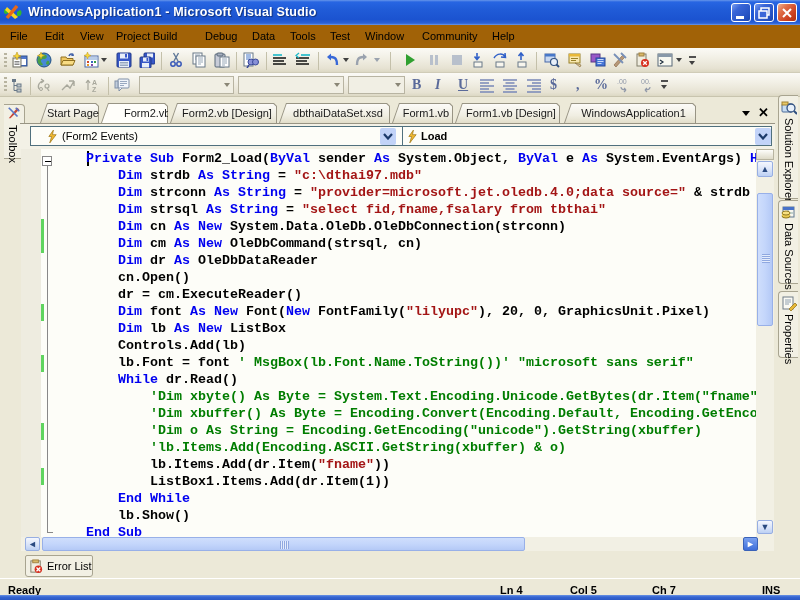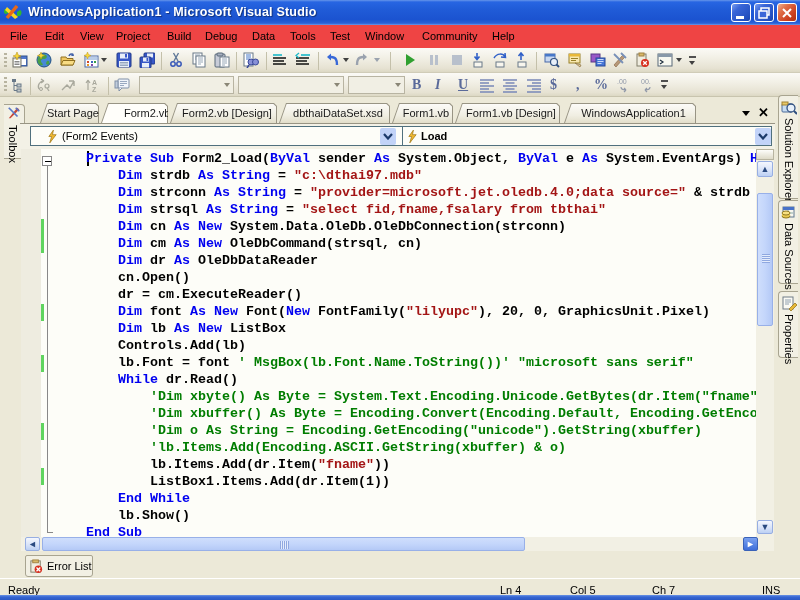--- a/index.html
+++ b/index.html
@@ -10,21 +10,21 @@
 #titlebar { left:0; top:0; width:800px; height:25px;
   background:linear-gradient(180deg,#6696ea 0%,#2765e2 8%,#205cd8 35%,#1b53d0 78%,#2a62d8 93%,#6f9ae8 100%);text-align:right; }
 #title-text { left:28px; top:5px; color:#fff; font-size:12.5px; font-weight:bold; letter-spacing:0.2px;
   text-shadow:1px 1px 1px #10307a; }
 .wbtn { top:3px; width:20px; height:19px; border:1px solid #fff; border-radius:3px; }
 #btn-min  { left:731px; background:linear-gradient(135deg,#7a9ef0 0%,#3a66d8 30%,#2450c0 80%,#1a44aa 100%); }
 #btn-max  { left:754px; background:linear-gradient(135deg,#7a9ef0 0%,#3a66d8 30%,#2450c0 80%,#1a44aa 100%); }
 #btn-close{ left:777px; background:linear-gradient(135deg,#f0b090 0%,#e0704a 30%,#cc4020 70%,#b03010 100%); }
 .wbtn svg { position:absolute; left:0; top:0; }
 
-#menubar { left:0; top:25px; width:800px; height:32px; background:#ef4444; border-bottom:1px solid #e2ddc8; }
+#menubar { left:0; top:25px; width:800px; height:32px; background:#a16207; border-bottom:1px solid #e2ddc8; }
 #menubar span { position:absolute; top:5px; color:#000; }
 
 .tbrow { left:0; width:800px; background:linear-gradient(180deg,#fbfaf6 0%,#f2f0e6 40%,#e6e2d2 85%,#dcd8c4 100%); }
 #tb1 { top:48px; height:25px; border-bottom:1px solid #d0ccb8; }
 #tb2 { top:73px; height:24px; border-bottom:1px solid #c8c4ae; }
 .grip { position:absolute; width:3px; background:repeating-linear-gradient(180deg,#b8b4a0 0px,#b8b4a0 2px,transparent 2px,transparent 4px); }
 .tsep { position:absolute; width:1px; height:18px; background:#c4c0aa; }
 .ticon { position:absolute; width:16px; height:16px; }
 .tdrop { position:absolute; width:0; height:0; border-left:3px solid transparent; border-right:3px solid transparent; border-top:4px solid #404040; }
 .combo2 { position:absolute; top:3px; height:18px; background:#f1efe4; border:1px solid #b8b4a2; }
@@ -76,21 +76,21 @@
 #hsb-thumb { position:absolute; left:21px; top:0px; width:483px; height:14px; background:linear-gradient(180deg,#cfdefc 0%,#c4d6fb 50%,#b4c9f6 100%); border:1px solid #98b0e8; border-radius:2px; }
 #hsb-right { position:absolute; left:722px; top:0px; width:15px; height:14px; background:linear-gradient(180deg,#7aa0ee 0%,#5583e4 60%,#3f6ed8 100%); border:1px solid #3a62b8; border-radius:2px; color:#fff; font-weight:bold; font-size:9px; line-height:13px; text-align:center; }
 
 .rtab { position:absolute; left:778px; width:20px; background:#f2f0e4; border:1px solid #a8a490; border-right:none; border-radius:4px 0 0 4px; }
 .rtab .vtext { position:absolute; left:4px; writing-mode:vertical-rl; font-size:11px; color:#000; white-space:nowrap; }
 .rtab svg { position:absolute; left:2px; top:3px; }
 
 #errtab { left:25px; top:555px; width:68px; height:22px; background:#f2f0e4; border:1px solid #a8a490; border-radius:2px 2px 3px 3px; }
 #errtab span { position:absolute; left:21px; top:4px;text-align:right; }
 #statusbar { left:0; top:578px; width:800px; height:22px; background:#ece9d8; border-top:1px solid #fff; }
-#statusbar .st { position:absolute; top:5px; }
+#statusbar .st { position:absolute; top:5px;font-weight:bold; }
 #bluestrip { left:0; top:595px; width:800px; height:5px; background:linear-gradient(180deg,#6a94e4 0%,#3565d2 40%,#2a58c4 100%); }
 </style>
 </head>
 <body>
 <div class="abs" id="titlebar">
   <svg class="abs" style="left:4px;top:5px" width="18" height="15" viewBox="0 0 18 15">
     <path d="M1 4 C-1 6 0 9 2 9 L4 8 L4 4 Z" fill="#30b830"></path>
     <path d="M16 11 C18 9 18 6 16 5 L13 7 L13 11 Z" fill="#30b830"></path>
     <path d="M3 2 L14 12 L11 14 L1 5 Z" fill="#f8d820"></path>
     <path d="M13 1 L3 13" stroke="#e86818" stroke-width="3.4"></path>
@@ -111,21 +111,21 @@
       <svg width="20" height="19">
         <path d="M5 5 L13 13 M13 5 L5 13" stroke="#fff" stroke-width="2"></path>
       </svg>
     </div>
 </div>
 <div class="abs" id="menubar">
   <span style="left:10px">File</span>
     <span style="left:45px">Edit</span>
     <span style="left:80px">View</span>
   <span style="left:116px">Project</span>
-    <span style="left:167px">Build</span>
+    <span style="left:153px">Build</span>
     <span style="left:205px">Debug</span>
   <span style="left:252px">Data</span>
     <span style="left:290px">Tools</span>
     <span style="left:330px">Test</span>
   <span style="left:365px">Window</span>
     <span style="left:422px">Community</span>
     <span style="left:492px">Help</span>
 </div>
 <div class="abs tbrow" id="tb1">
   <div class="grip" style="left:4px;top:5px;height:15px"></div>

